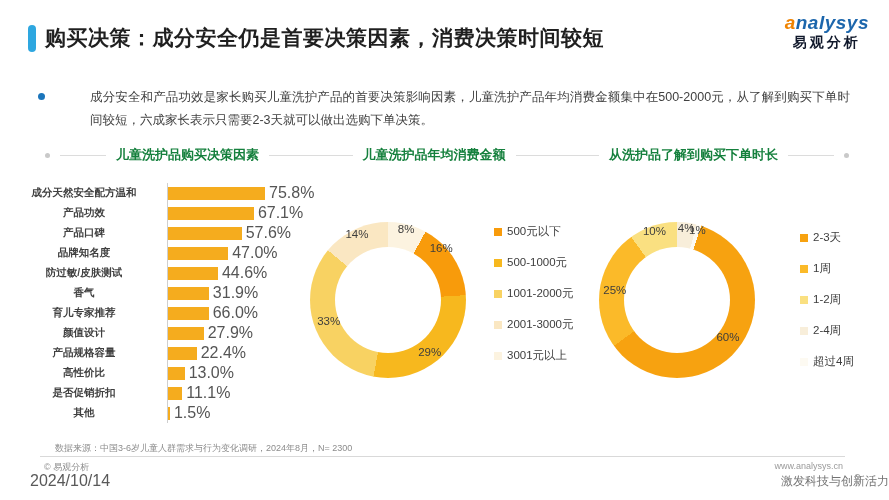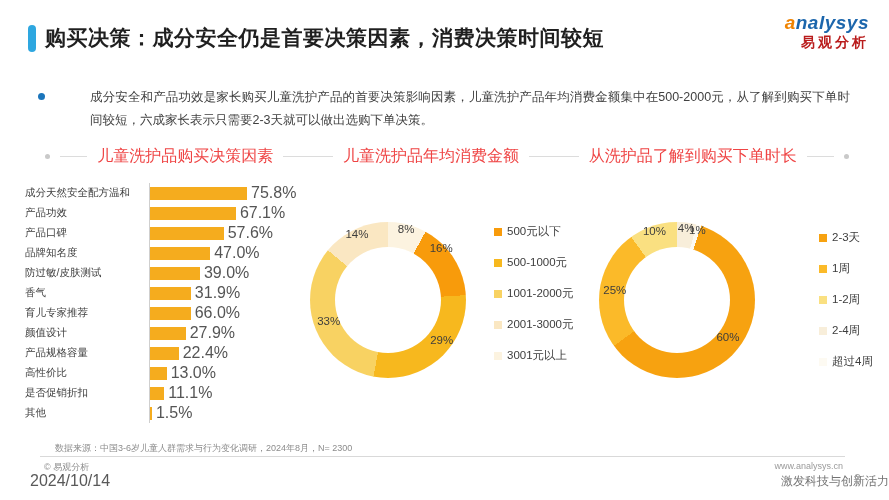--- a/index.html
+++ b/index.html
@@ -5,54 +5,54 @@
   html,body { margin:0; padding:0; background:#e8e8e8; font-family:"Liberation Sans","DejaVu Sans",sans-serif; }
   .slide { position:relative; width:889px; height:500px; background:#ffffff; overflow:hidden; }
 
   
   .title-row { position:absolute; left:28px; top:24px; display:flex; align-items:center; }
   .accent-bar { width:8px; height:27px; background:#2EA7E0; border-radius:4px; margin-right:9px; }
   .page-title { font-size:21px; font-weight:bold; color:#1f1f1f; letter-spacing:0.5px; }
   .logo { position:absolute; right:20px; top:12px; text-align:center; line-height:1.15; }
   .logo-name { color:#1C66AC; font-size:19px; font-weight:bold; font-style:italic; letter-spacing:0.5px; }
   .logo-name::first-letter { color:#F08300; }
-  .logo-cn { color:#b91c1c; font-size:14px; font-weight:bold; letter-spacing:3px;text-align:right; }
+  .logo-cn { color:#0f172a; font-size:14px; font-weight:bold; letter-spacing:3px; }
 
   
   .summary { position:absolute; left:38px; top:86px; width:812px; display:flex; }
   .bullet-dot { width:7px; height:7px; border-radius:50%; background:#1B75BB; margin:7px 9px 0 0; flex:none; }
   .summary-text { font-size:12.5px; color:#404040; line-height:1.8; text-align:justify;margin-left:36px; }
 
   
   .section-row { position:absolute; left:45px; right:40px; top:146px; display:flex; align-items:center; }
   .sep-dot { width:5px; height:5px; background:#c9c9c9; border-radius:50%; flex:none; }
   .sep-line { height:1px; background:#dcdcdc; margin:0 10px; }
   .sep-line.short { flex:0.55; }
   .sep-line.long { flex:1; }
-  .section-title { font-size:16px; font-weight:normal; color:#ef4444; white-space:nowrap; }
+  .section-title { font-size:13px; font-weight:bold; color:#15803d; white-space:nowrap; }
 
   
   #bar-rows { position:absolute; left:25px; top:183px; width:285px; }
   .bar-row { display:flex; align-items:center; height:20px; }
-  .bar-label { width:118px; text-align:left; font-size:10.5px; color:#404040; padding-right:6px; flex:none; white-space:nowrap; }
+  .bar-label { width:118px; text-align:center; font-size:10.5px; color:#404040; padding-right:24px; flex:none; white-space:nowrap;font-weight:bold; }
   .bar-track { border-left:1px solid #cfcfcf; display:flex; align-items:center; height:100%; flex:1; }
   .bar { height:13px; }
   .bar-value { font-size:16px; color:#555555; margin-left:4px; white-space:nowrap; }
 
   
   .donut { position:absolute; width:156px; height:156px; border-radius:50%; }
   #donut1 { left:310px; top:222px; }
   #donut2 { left:599px; top:222px; }
   .donut-hole { position:absolute; left:25px; top:25px; width:106px; height:106px; background:#ffffff; border-radius:50%; z-index:1; }
   .donut-label { position:absolute; font-size:11.5px; color:#3d3d3d; transform:translate(-50%,-50%); z-index:2; white-space:nowrap; }
 
   
   .legend { position:absolute; display:flex; flex-direction:column; gap:14px; }
   #legend1 { left:494px; top:223px;text-align:center; }
-  #legend2 { left:819px; top:229px; }
+  #legend2 { left:800px; top:229px; }
   .legend-item { display:flex; align-items:center; height:17px; }
   .legend-marker { width:8px; height:8px; margin-right:5px; flex:none; }
   .legend-label { font-size:11.5px; color:#3d3d3d; white-space:nowrap; }
 
   
   .source { position:absolute; left:55px; top:442px; font-size:9px; color:#8c8c8c; }
   .footer-line { position:absolute; left:40px; right:44px; top:456px; height:1px; background:#d9d9d9; }
   .copyright { position:absolute; left:44px; top:461px; font-size:9px; color:#8c8c8c; }
   .site { position:absolute; right:46px; top:461px; font-size:9px; color:#9a9a9a; }
   .date { position:absolute; left:30px; top:472px; font-size:16px; color:#595959; }
@@ -117,21 +117,21 @@
         <div class="bar-label">品牌知名度</div>
         <div class="bar-track">
           <div class="bar" style="width: 60.16px; background: rgb(245, 172, 30);"></div>
           <span class="bar-value">47.0%</span>
         </div>
       </div>
       <div class="bar-row">
         <div class="bar-label">防过敏/皮肤测试</div>
         <div class="bar-track">
           <div class="bar" style="width: 49.92px; background: rgb(245, 172, 30);"></div>
-          <span class="bar-value">39.0%</span>
+          <span class="bar-value">44.6%</span>
         </div>
       </div>
       <div class="bar-row">
         <div class="bar-label">香气</div>
         <div class="bar-track">
           <div class="bar" style="width: 40.832px; background: rgb(245, 172, 30);"></div>
           <span class="bar-value">31.9%</span>
         </div>
       </div>
       <div class="bar-row">
@@ -174,21 +174,21 @@
         <div class="bar-track">
           <div class="bar" style="width: 1.92px; background: rgb(245, 172, 30);"></div>
           <span class="bar-value">1.5%</span>
         </div>
       </div>
     </div>
 
   <div id="donut1" class="donut" style="background: conic-gradient(rgb(252, 243, 224) 0deg, rgb(252, 243, 224) 28.8deg, rgb(248, 155, 11) 28.8deg, rgb(248, 155, 11) 86.4deg, rgb(247, 184, 30) 86.4deg, rgb(247, 184, 30) 190.8deg, rgb(248, 210, 98) 190.8deg, rgb(248, 210, 98) 309.6deg, rgb(250, 231, 194) 309.6deg, rgb(250, 231, 194) 360deg);">
       <span class="donut-label" style="left: 96.1544px; top: 7.29343px;">8%</span>
       <span class="donut-label" style="left: 131.193px; top: 26px;">16%</span>
-      <span class="donut-label" style="left: 119.663px; top: 118px; margin-left: 12px;">29%</span>
+      <span class="donut-label" style="left: 119.663px; top: 130px;">29%</span>
       <span class="donut-label" style="left: 18.7245px; top: 99.3405px;">33%</span>
       <span class="donut-label" style="left: 46.9181px; top: 11.9476px;">14%</span>
       <div class="donut-hole"></div>
     </div>
   <div id="legend1" class="legend">
       <div class="legend-item">
         <span class="legend-marker" style="background: rgb(248, 155, 11);"></span>
         <span class="legend-label">500元以下</span>
       </div>
       <div class="legend-item">

